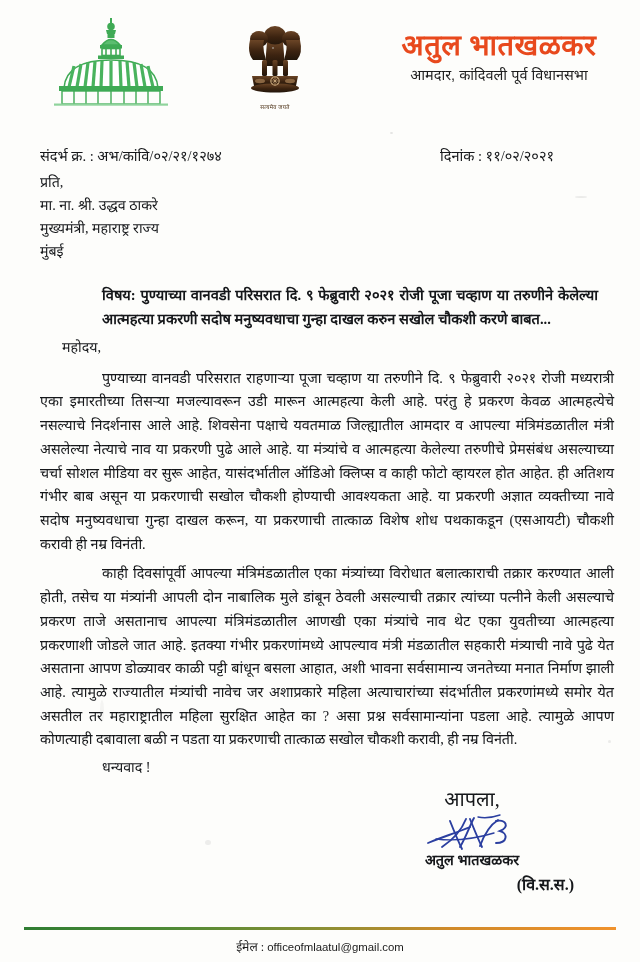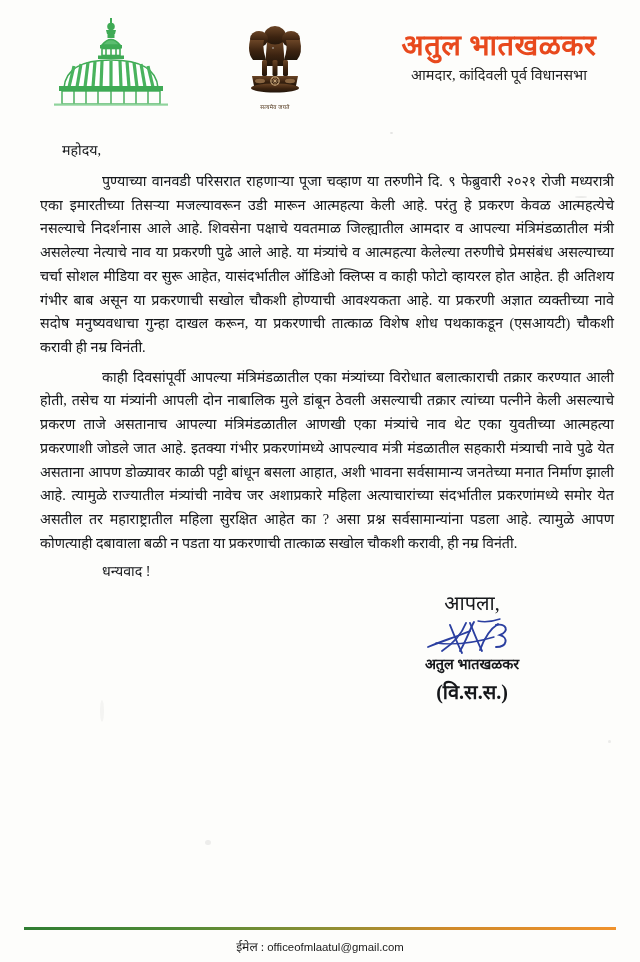--- a/index.html
+++ b/index.html
@@ -70,21 +70,21 @@
   .mla-name {
     font-family: "Liberation Serif", "DejaVu Serif", serif;
     font-size: 29px;
     font-weight: bold;
     color: #e8491d;
     letter-spacing: .5px;
     line-height: 1.05;
     white-space: nowrap;
   }
   .mla-desig {
-    font-family: Liberation Serif, serif;
+    font-family: Liberation Sans, sans-serif;
     font-size: 14.5px;
     color: #1d1d1d;
     margin-top: 4px;
     white-space: nowrap;
     text-align: center;
   }
 
   
   .letter {
     padding: 0 26px 0 40px;
@@ -140,23 +140,23 @@
   .yours { font-size: 20px; text-align: center; }
   .sig-svg { display: block; margin: -2px auto -6px auto; }
   .sign-name {
     font-size: 14.4px;
     font-weight: 600;
     text-align: center;
     position: relative;
     z-index: 1;
   }
   .sign-sub {
-    font-size: 20px;
+    font-size: 16px;
     font-weight: 600;
-    text-align: center;
+    text-align: right;
     margin-top: 2px;
   }
 
   
   .footer {
     position: absolute;
     left: 0; right: 0; bottom: 0;
     padding-bottom: 6px;
   }
   .footer-rule {
@@ -300,22 +300,33 @@
     </div>
 
     <div class="name-block">
       <div class="mla-name">अतुल भातखळकर</div>
       <div class="mla-desig">आमदार, कांदिवली पूर्व विधानसभा</div>
     </div>
   </div>
 
   <div class="letter">
 
-
-
+    <div class="meta-row">
+      <div class="ref-no">संदर्भ क्र. : अभ/कांवि/०२/२१/१२७४</div>
+      <div class="date-no">दिनांक : ११/०२/२०२१</div>
+    </div>
+
+    <div class="addressee">
+      <div>प्रति,</div>
+      <div>मा. ना. श्री. उद्धव ठाकरे</div>
+      <div>मुख्यमंत्री, महाराष्ट्र राज्य</div>
+      <div>मुंबई</div>
+    </div>
+
+    <div class="subject">विषय: पुण्याच्या वानवडी परिसरात दि. ९ फेब्रुवारी २०२१ रोजी पूजा चव्हाण या तरुणीने केलेल्या आत्महत्या प्रकरणी सदोष मनुष्यवधाचा गुन्हा दाखल करुन सखोल चौकशी करणे बाबत...</div>
 
     <div class="salutation">महोदय,</div>
 
     <div class="para p1">पुण्याच्या वानवडी परिसरात राहणाऱ्या पूजा चव्हाण या तरुणीने दि. ९ फेब्रुवारी २०२१ रोजी मध्यरात्री एका इमारतीच्या तिसऱ्या मजल्यावरून उडी मारून आत्महत्या केली आहे. परंतु हे प्रकरण केवळ आत्महत्येचे नसल्याचे निदर्शनास आले आहे. शिवसेना पक्षाचे यवतमाळ जिल्ह्यातील आमदार व आपल्या मंत्रिमंडळातील मंत्री असलेल्या नेत्याचे नाव या प्रकरणी पुढे आले आहे. या मंत्र्यांचे व आत्महत्या केलेल्या तरुणीचे प्रेमसंबंध असल्याच्या चर्चा सोशल मीडिया वर सुरू आहेत, यासंदर्भातील ऑडिओ क्लिप्स व काही फोटो व्हायरल होत आहेत. ही अतिशय गंभीर बाब असून या प्रकरणाची सखोल चौकशी होण्याची आवश्यकता आहे. या प्रकरणी अज्ञात व्यक्तीच्या नावे सदोष मनुष्यवधाचा गुन्हा दाखल करून, या प्रकरणाची तात्काळ विशेष शोध पथकाकडून (एसआयटी) चौकशी करावी ही नम्र विनंती.</div>
     <div class="para p2">काही दिवसांपूर्वी आपल्या मंत्रिमंडळातील एका मंत्र्यांच्या विरोधात बलात्काराची तक्रार करण्यात आली होती, तसेच या मंत्र्यांनी आपली दोन नाबालिक मुले डांबून ठेवली असल्याची तक्रार त्यांच्या पत्नीने केली असल्याचे प्रकरण ताजे असतानाच आपल्या मंत्रिमंडळातील आणखी एका मंत्र्यांचे नाव थेट एका युवतीच्या आत्महत्या प्रकरणाशी जोडले जात आहे. इतक्या गंभीर प्रकरणांमध्ये आपल्याव मंत्री मंडळातील सहकारी मंत्र्याची नावे पुढे येत असताना आपण डोळ्यावर काळी पट्टी बांधून बसला आहात, अशी भावना सर्वसामान्य जनतेच्या मनात निर्माण झाली आहे. त्यामुळे राज्यातील मंत्र्यांची नावेच जर अशाप्रकारे महिला अत्याचारांच्या संदर्भातील प्रकरणांमध्ये समोर येत असतील तर महाराष्ट्रातील महिला सुरक्षित आहेत का ? असा प्रश्न सर्वसामान्यांना पडला आहे. त्यामुळे आपण कोणत्याही दबावाला बळी न पडता या प्रकरणाची तात्काळ सखोल चौकशी करावी,  ही नम्र विनंती.</div>
 
     <div class="thanks">धन्यवाद !</div>
 
     <div class="sign-area">
       <div class="yours">आपला,</div>

